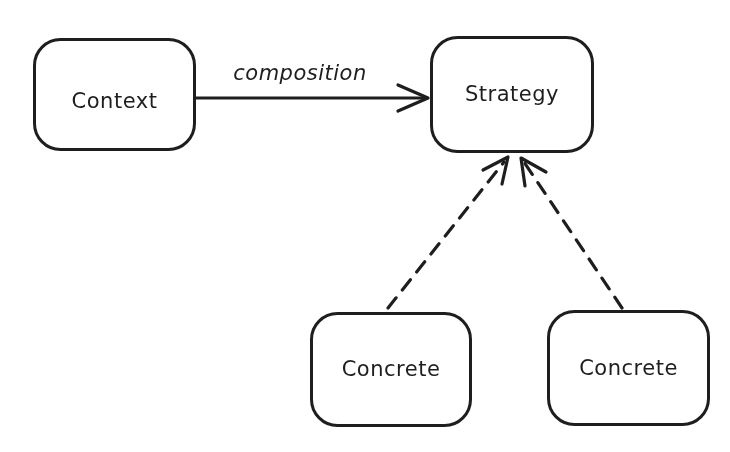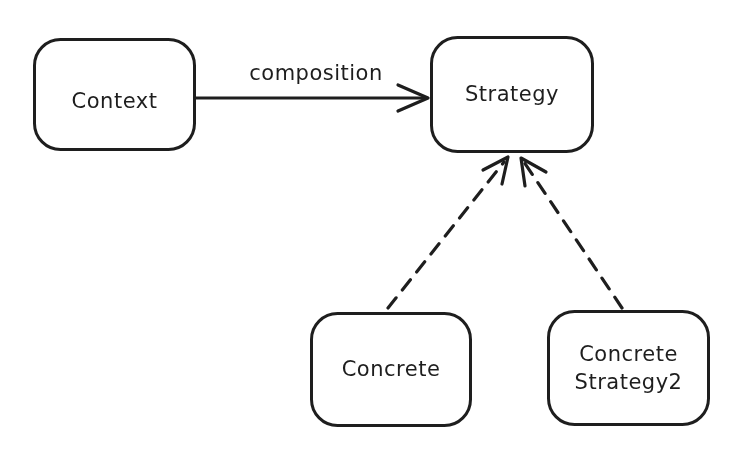--- a/index.html
+++ b/index.html
@@ -85,30 +85,29 @@
     <polyline class="arrow-head" points="483,170 508,157 502,184"></polyline>
 
     <line class="edge-line dashed" x1="622" y1="308" x2="524" y2="162"></line>
     <polyline class="arrow-head" points="525,186 521,158 546,172"></polyline>
   </svg>
 
   <div class="node-label" style="left:33px; top:38px; width:163px; height:127px;">
     <span>Context</span>
   </div>
 
-  <div class="edge-label" style="left:216px; top:61px; width:200px;">
+  <div class="edge-label" style="left:200px; top:61px; width:200px;font-style:italic;">
     <span>composition</span>
   </div>
 
   <div class="node-label" style="left:430px; top:36px; width:164px; height:117px;text-align:right;">
     <span>Strategy</span>
   </div>
 
   <div class="node-label" style="left:310px; top:313px; width:162px; height:113px;">
     <span>Concrete</span>
   </div>
 
   <div class="node-label" style="left:547px; top:311px; width:163px; height:114px;">
     <span>Concrete</span>
-    <span>Strategy2</span>
   </div>
 
 </div>
 
 </body></html>

